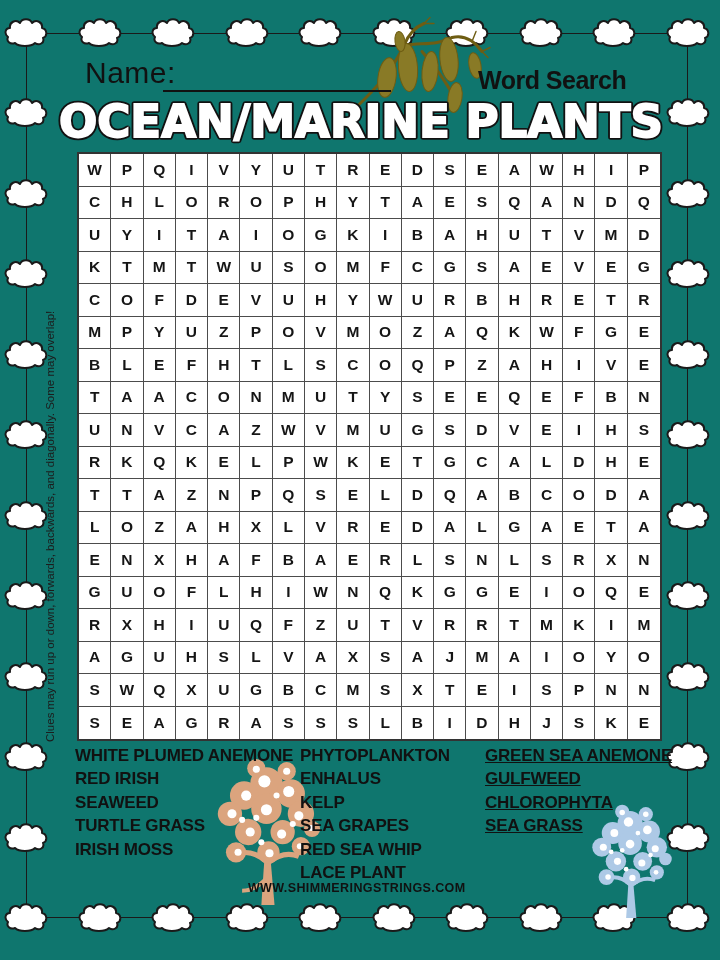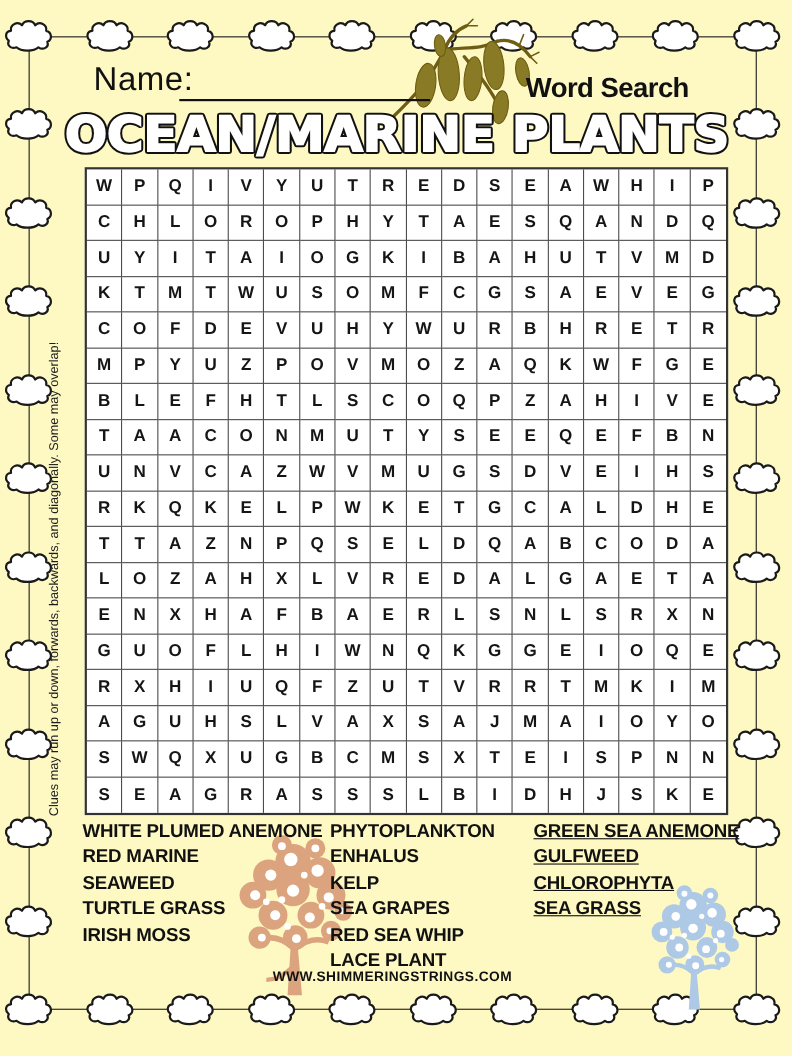--- a/index.html
+++ b/index.html
@@ -1,16 +1,16 @@
 <!DOCTYPE html>
 <html style="--seaweed-color: #897A26; --seaweed-branch: #6E5D13; --coral-orange: #DBA47E; --coral-blue: #ADC9E6;"><head>
 <meta charset="utf-8">
 <style>
   html,body{margin:0;padding:0;background:#fff;}
-  .page{position:relative;width:720px;height:960px;background:#fef9c3;overflow:hidden;
+  .page{position:relative;width:720px;height:960px;background:#0f766e;overflow:hidden;
         font-family:"Liberation Sans",sans-serif;color:#111;}
 
   
   .border-line{position:absolute;left:26px;top:33px;width:662px;height:885px;
                border:1.6px solid #1a1a1a;box-sizing:border-box;}
   .cloud{position:absolute;width:44px;height:32px;margin-left:-22px;margin-top:-16px;}
 
   
   .name-label{position:absolute;left:85px;top:56px;font-size:30px;letter-spacing:.5px;}
   .name-line{position:absolute;left:163px;top:90px;width:228px;height:0;
@@ -624,21 +624,21 @@
         <circle cx="50" cy="64" r="3"></circle>
       <circle cx="36" cy="66" r="3"></circle>
         <circle cx="86" cy="70" r="3"></circle>
         <circle cx="55" cy="88" r="3"></circle>
     </g>
   </svg>
 
   <div class="word-list" id="wordList">
       <div class="wl-col c0">
         <div class="wl-item">WHITE PLUMED ANEMONE</div>
-        <div class="wl-item">RED MARINE</div>
+        <div class="wl-item">RED IRISH</div>
         <div class="wl-item">SEAWEED</div>
         <div class="wl-item">TURTLE GRASS</div>
         <div class="wl-item">IRISH MOSS</div>
       </div>
       <div class="wl-col c1">
         <div class="wl-item">PHYTOPLANKTON</div>
         <div class="wl-item">ENHALUS</div>
         <div class="wl-item">KELP</div>
         <div class="wl-item">SEA GRAPES</div>
         <div class="wl-item">RED SEA WHIP</div>

